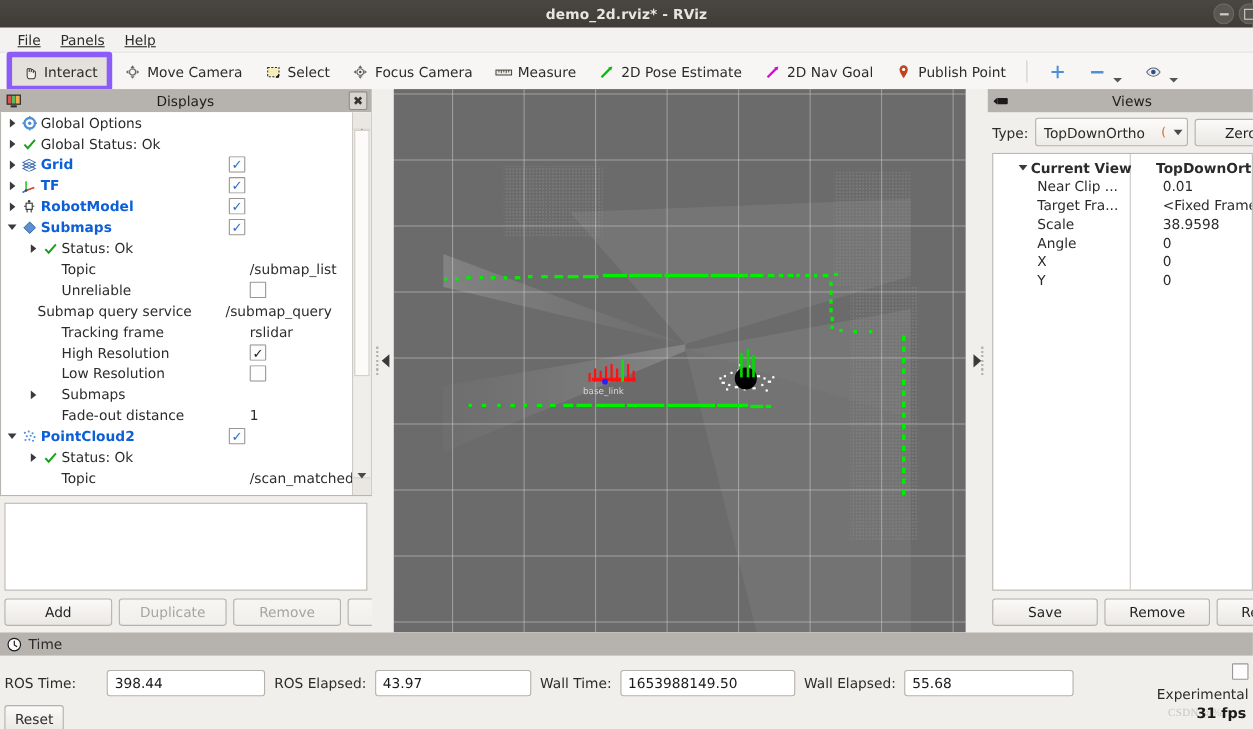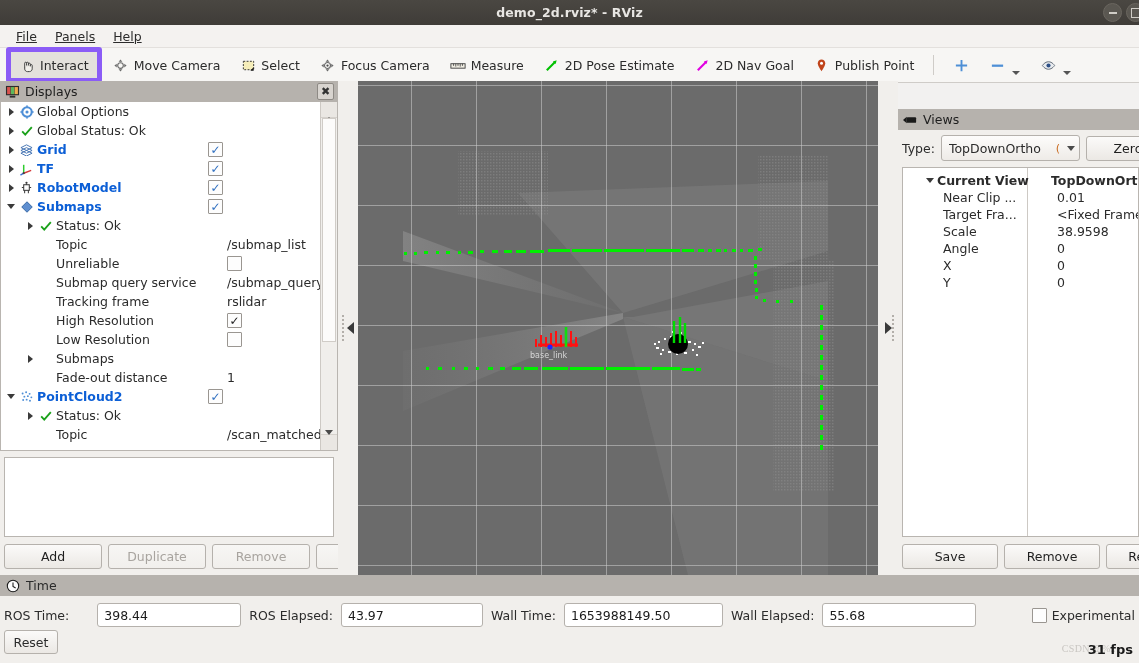--- a/index.html
+++ b/index.html
@@ -39,21 +39,21 @@
   .tsep{width:1px;height:20px;background:#cfccc8;margin:0 8px;}
   .tico{width:16px;height:16px;display:inline-flex;align-items:center;justify-content:center;}
   .caret-dn{width:0;height:0;border-left:4px solid transparent;border-right:4px solid transparent;
             border-top:4px solid #555;margin-left:2px;align-self:flex-end;margin-bottom:3px;}
 
   
   .main{position:absolute;left:0;top:81px;right:0;bottom:88px;}
 
   
   .panel-title{height:21px;background:#b6b2ad;display:flex;align-items:center;
-               padding:0 4px;gap:5px;font-size:12.5px;color:#1d1d1d;}
+               padding:0 4px;gap:5px;font-size:12.5px;color:#1d1d1d;text-align:center;}
   .panel-title .ptitle{flex:1;}
   .xbtn{width:15px;height:15px;border:1px solid #8e8a85;background:#d8d4cf;border-radius:2px;
         display:flex;align-items:center;justify-content:center;font-size:11px;line-height:1;color:#333;}
 
   
   .displays{position:absolute;left:0;top:0;width:338px;bottom:0;background:#f1efec;
             display:flex;flex-direction:column;}
   .tree-wrap{position:relative;flex:0 0 348px;background:#fff;border:1px solid #b9b5b0;
              border-top:none;overflow:hidden;}
   .tree{position:absolute;left:0;top:0;right:16px;bottom:0;overflow:hidden;}
@@ -95,21 +95,21 @@
 
   
   .view3d{position:absolute;left:358px;top:0;width:520px;bottom:0;background:#6b6b6b;overflow:hidden;}
   .grid-lines{position:absolute;inset:0;
      background-image:linear-gradient(to right,rgba(205,205,205,.55) 1px,transparent 1px),
                       linear-gradient(to bottom,rgba(205,205,205,.55) 1px,transparent 1px);
      background-size:65px 60px;background-position:-12px 4px;}
 
   
   .views{position:absolute;left:898px;top:0;right:0;bottom:0;background:#f1efec;
-         display:flex;flex-direction:column;margin-top:28px;}
+         display:flex;flex-direction:column;}
   .type-row{display:flex;align-items:center;gap:6px;padding:5px 0 5px 4px;}
   .combo{height:24px;min-width:126px;border:1px solid #b5b1ac;border-radius:3px;
          background:linear-gradient(#fdfcfb,#eeebe7);display:flex;align-items:center;
          padding:0 4px 0 7px;font-size:12.5px;gap:4px;}
   .combo .cv{flex:1;overflow:hidden;white-space:nowrap;}
   .combo .cdots{color:#c96a1e;font-size:11px;}
   .combo .carrow{width:0;height:0;border-left:4.5px solid transparent;border-right:4.5px solid transparent;
                  border-top:5px solid #4a4a4a;margin-left:3px;}
   .vtree{flex:1;margin:1px 0 0 4px;background:#fff;border:1px solid #b9b5b0;position:relative;overflow:hidden;}
   .vrow{display:flex;align-items:center;height:17px;font-size:12.5px;}
@@ -124,21 +124,21 @@
   .time-head{height:21px;background:#b6b2ad;display:flex;align-items:center;gap:5px;padding:0 5px;font-size:12.5px;}
   .time-row{display:flex;align-items:center;gap:8px;padding:7px 4px 0 4px;}
   .tlab{font-size:12.5px;white-space:nowrap;}
   .tinput{height:22px;border:1px solid #b5b1ac;background:#fff;border-radius:3px;
           display:flex;align-items:center;padding:0 6px;font-size:12.5px;color:#1a1a1a;}
   .tinput.w1{width:130px;margin-left:20px;}
   .tinput.w2{width:128px;}
   .tinput.w3{width:145px;}
   .tinput.w4{width:140px;}
   .spacer{flex:1;}
-  .exp{display:flex;align-items:center;gap:5px;font-size:12.5px;}
+  .exp{display:flex;align-items:flex-end;gap:5px;font-size:12.5px;flex-direction:column;}
   .reset-row{padding:3px 4px 0 4px;}
   .reset{height:22px;width:52px;border:1px solid #b5b1ac;border-radius:3px;
          background:linear-gradient(#fbfaf9,#ebe8e4);display:flex;align-items:center;
          justify-content:center;font-size:12.5px;}
   .fps{position:absolute;right:6px;bottom:6px;font-size:13px;font-weight:bold;color:#1a1a1a;}
   .wmark{position:absolute;right:18px;bottom:9px;font-size:10px;color:#c9c6c2;letter-spacing:.3px;font-family:Liberation Serif, serif;}
 </style>
 </head>
 <body>
 
@@ -421,21 +421,21 @@
               <div class="tcol1" style="padding-left: 22px;">
                 <span class="arrow none"></span>
                 <span class="ticon"></span>
                 <span class="tlabel">Unreliable</span>
               </div>
               <div class="tcol2">
                 <span class="cbox"></span>
               </div>
             </div>
             <div class="trow">
-              <div class="tcol1" style="padding-left: 22px;">
+              <div class="tcol1" style="">
                 <span class="arrow none"></span>
                 <span class="ticon"></span>
                 <span class="tlabel">Submap query service</span>
               </div>
               <div class="tcol2">
                 <span>/submap_query</span>
               </div>
             </div>
             <div class="trow">
               <div class="tcol1" style="padding-left: 22px;">

